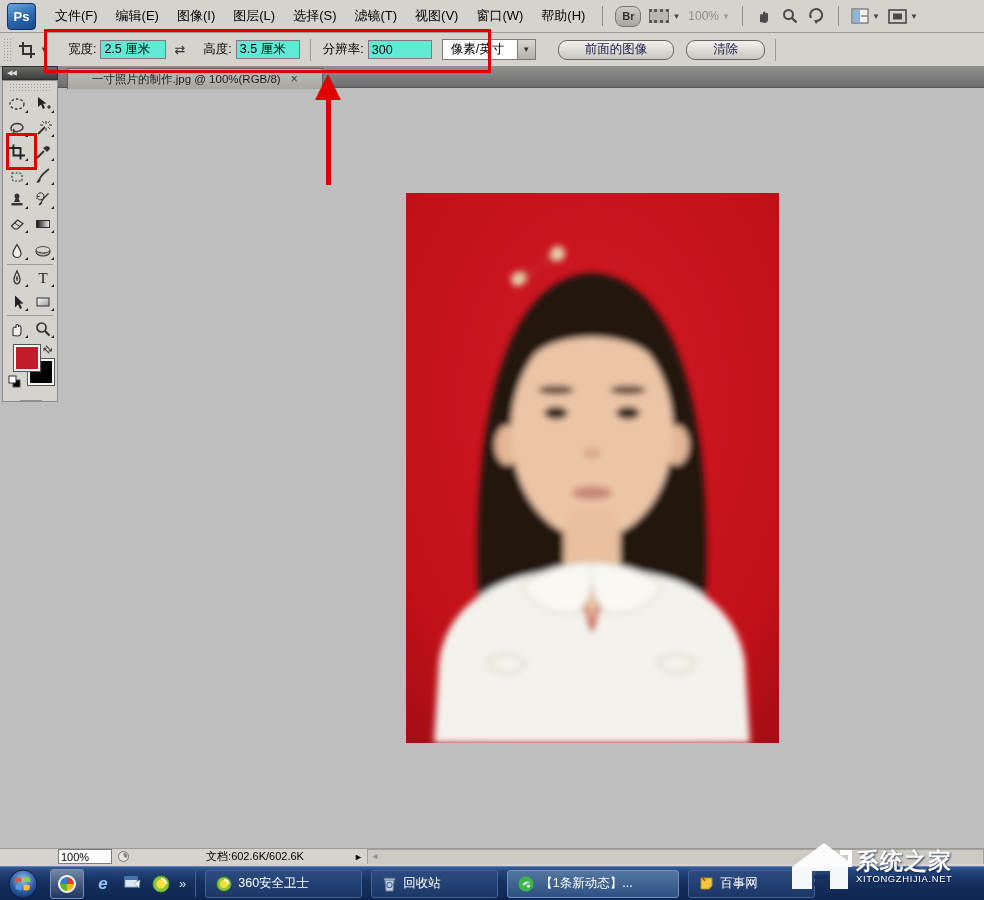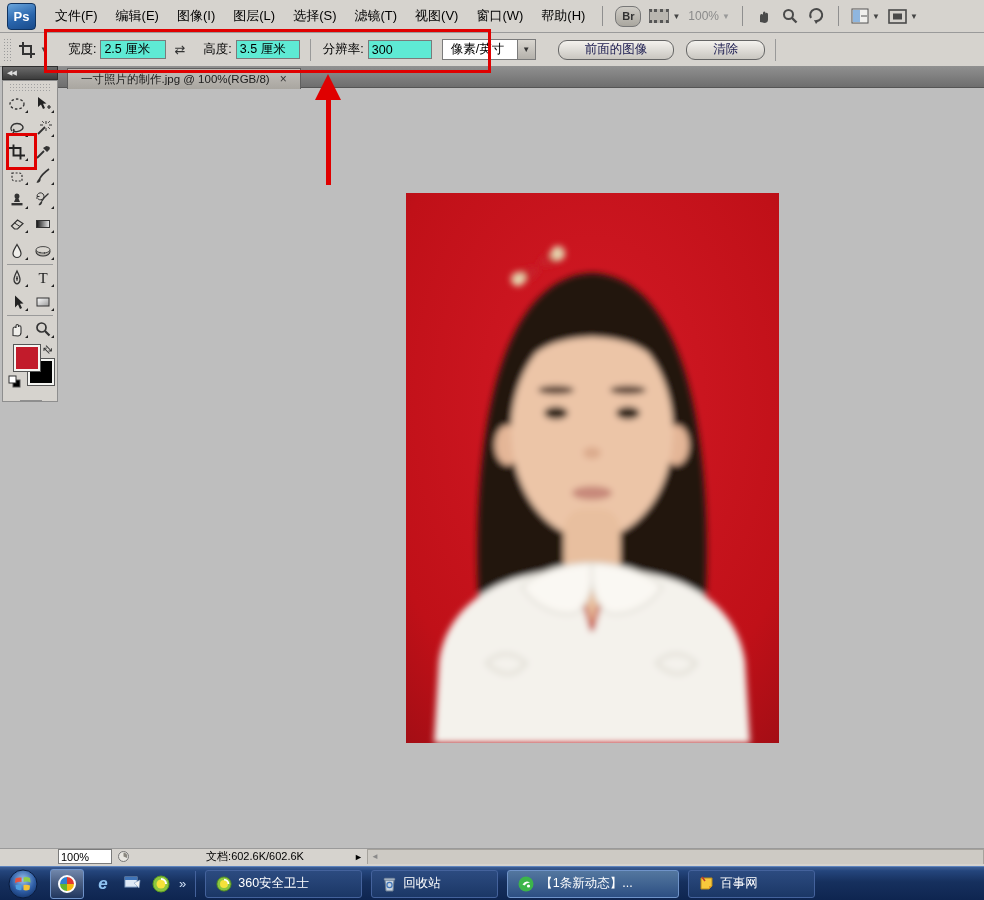--- a/index.html
+++ b/index.html
@@ -43,21 +43,21 @@
            color:#1a1a4e;}
   #swap-glyph{font-size:13px;color:#333;margin:0 2px 0 8px;}
 
   
   #dock-header{left:2px;top:66px;width:56px;height:14px;background:linear-gradient(#6a6a6a,#3c3c3c);
                border:1px solid #2e2e2e;box-sizing:border-box;color:#ddd;font-size:7px;
                display:flex;align-items:center;padding-left:4px;letter-spacing:-1px;}
   #tabbar{left:58px;top:66px;width:926px;height:22px;background:linear-gradient(#909090,#6e6e6e);
           border-bottom:1px solid #555;box-sizing:border-box;}
   #doc-tab{position:absolute;left:9px;top:2px;height:20px;background:linear-gradient(#c2bfba,#a9a6a0);
-           border:1px solid #5f5f5f;border-bottom:none;display:flex;align-items:center;padding:0 13px;
+           border:1px solid #5f5f5f;border-bottom:none;display:flex;align-items:center;padding:0 24px;
            font-size:11.5px;color:#1c1c1c;}
   #tab-close{margin-left:10px;font-size:12px;color:#333;}
 
   
   #tools{left:2px;top:80px;width:56px;height:322px;background:#d6d3ce;border:1px solid #8e8e8e;
          box-sizing:border-box;}
   #tools-grip{height:9px;margin:2px 6px 0 6px;
               background-image:radial-gradient(#a0a0a0 35%,transparent 40%);background-size:3px 3px;}
   #tools-grid{display:grid;grid-template-columns:26px 26px;justify-content:center;}
   .tool{width:26px;height:24px;display:flex;align-items:center;justify-content:center;position:relative;}
@@ -525,14 +525,27 @@
         <svg width="15" height="15" viewBox="0 0 15 15">
           <path d="M2,2 h11 v8 l-3,3 H2 Z" fill="#f8c93c" stroke="#b98a1a"></path>
           <path d="M13,10 l-3,3 v-3 Z" fill="#e59b24"></path>
           <path d="M3,1 l3,4" stroke="#c0392b" stroke-width="1.6"></path>
         </svg>
       </span>
       <span>百事网</span>
     </div>
   </div>
 
+  <div id="watermark" class="abs">
+    <svg width="62" height="58" viewBox="0 0 62 58">
+      <g fill="#ffffff" opacity="0.96">
+        <path d="M2,52 L2,30 L34,6 L58,24 L58,18 L50,18 L50,13 L62,13 L62,30 L58,30 L58,52 L40,52 L40,34 L22,34 L22,52 Z"></path>
+        <rect x="24" y="38" width="14" height="4" fill="#16305e"></rect>
+        <rect x="24" y="45" width="14" height="4" fill="#16305e"></rect>
+      </g>
+    </svg>
+    <div id="wm-text">
+      <div id="wm-title">系统之家</div>
+      <div id="wm-sub">XITONGZHIJIA.NET</div>
+    </div>
+  </div>
 
 </div>
 
 </body></html>

